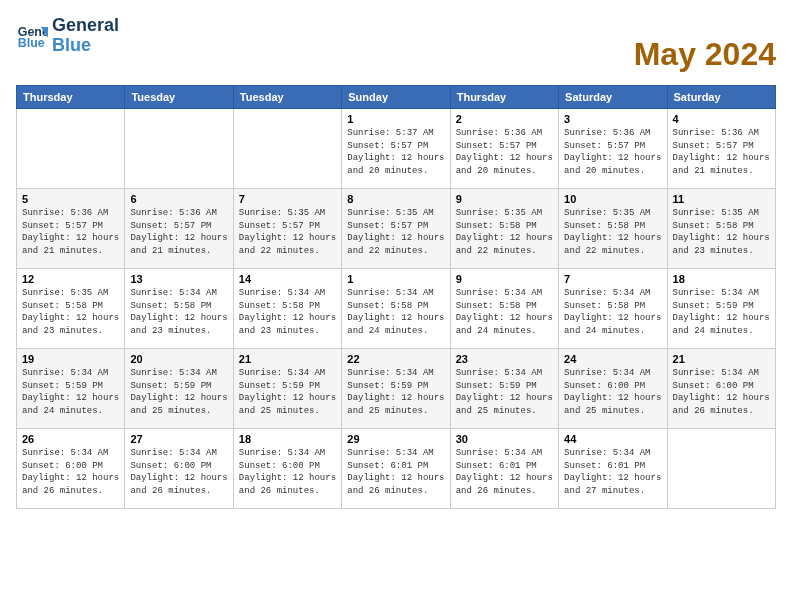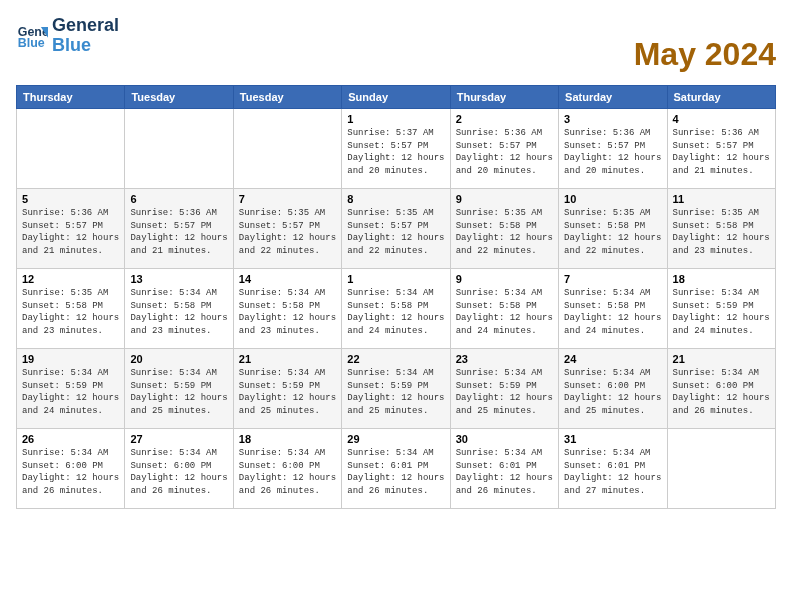--- a/index.html
+++ b/index.html
@@ -334,21 +334,21 @@
 and 26 minutes.</div>
         </td>
         <td>
           <div class="day-num">30</div>
           <div class="day-info" style="white-space: pre-line;">Sunrise: 5:34 AM
 Sunset: 6:01 PM
 Daylight: 12 hours
 and 26 minutes.</div>
         </td>
         <td>
-          <div class="day-num">31</div>
+          <div class="day-num">44</div>
           <div class="day-info" style="white-space: pre-line;">Sunrise: 5:34 AM
 Sunset: 6:01 PM
 Daylight: 12 hours
 and 27 minutes.</div>
         </td>
         <td class="empty"></td>
       </tr>
     </tbody>
 </table>
 

